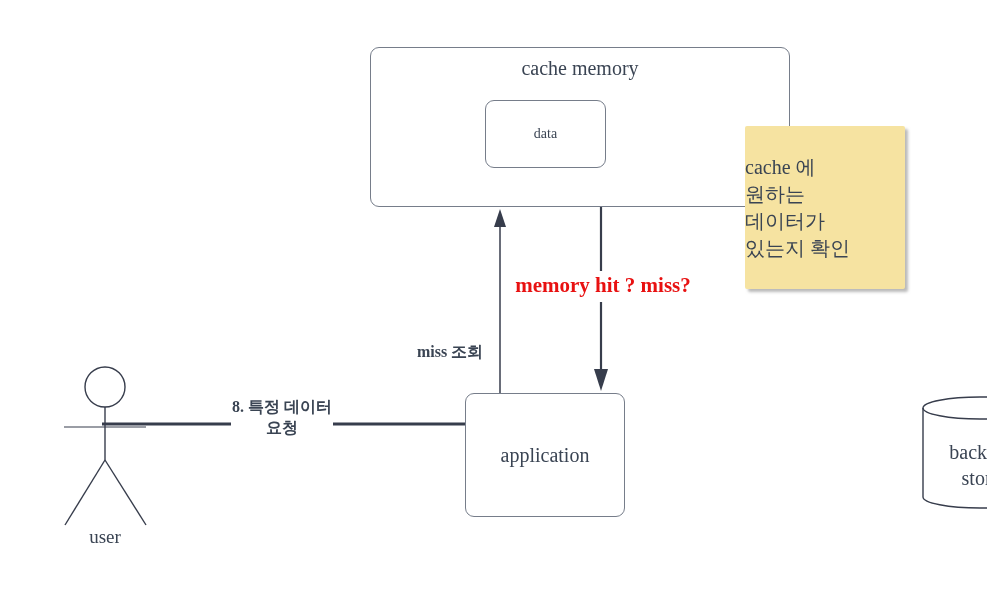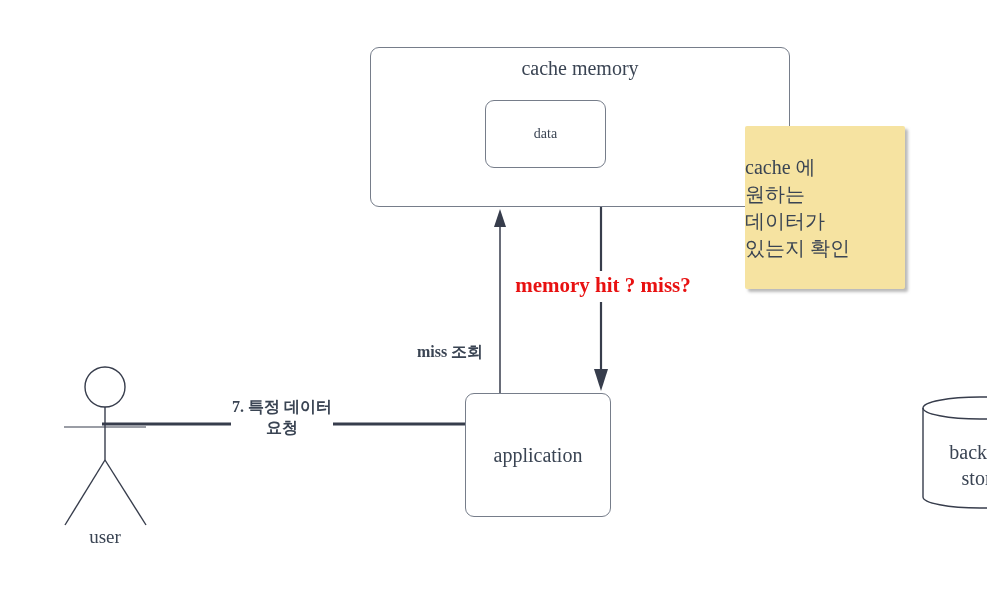--- a/index.html
+++ b/index.html
@@ -25,21 +25,21 @@
   #cache-memory-title {
     position: absolute; left: 0; right: 0; top: 9px;
     text-align: center; font-size: 20px;
   }
   #data-box {
     left: 485px; top: 100px; width: 121px; height: 68px;
     display: flex; align-items: center; justify-content: center;
     font-size: 14px;
   }
   #application-box {
-    left: 465px; top: 393px; width: 146px; height: 124px;
+    left: 465px; top: 393px; width: 160px; height: 124px;
     display: flex; align-items: center; justify-content: center;
     font-size: 20px;
   }
 
   #sticky-note {
     position: absolute;
     left: 745px; top: 126px; width: 160px; height: 163px;
     background: #f6e3a1;
     border-radius: 2px;
     box-shadow: 3px 3px 3px rgba(130, 130, 130, 0.55);
@@ -128,21 +128,21 @@
   <div>원하는</div>
   <div>데이터가</div>
   <div>있는지 확인</div>
 </div>
 
 <div class="float-label" id="cache-hit-label">memory hit ? miss?</div>
 
 <div class="float-label" id="cache-lookup-label">miss 조회</div>
 
 <div class="float-label" id="request-label">
-  <div>7. 특정 데이터</div>
+  <div>8. 특정 데이터</div>
   <div>요청</div>
 </div>
 
 <div class="float-label" id="user-label">user</div>
 
 <div class="float-label" id="backing-store-label">
   <div>backing</div>
   <div>store</div>
 </div>
 

